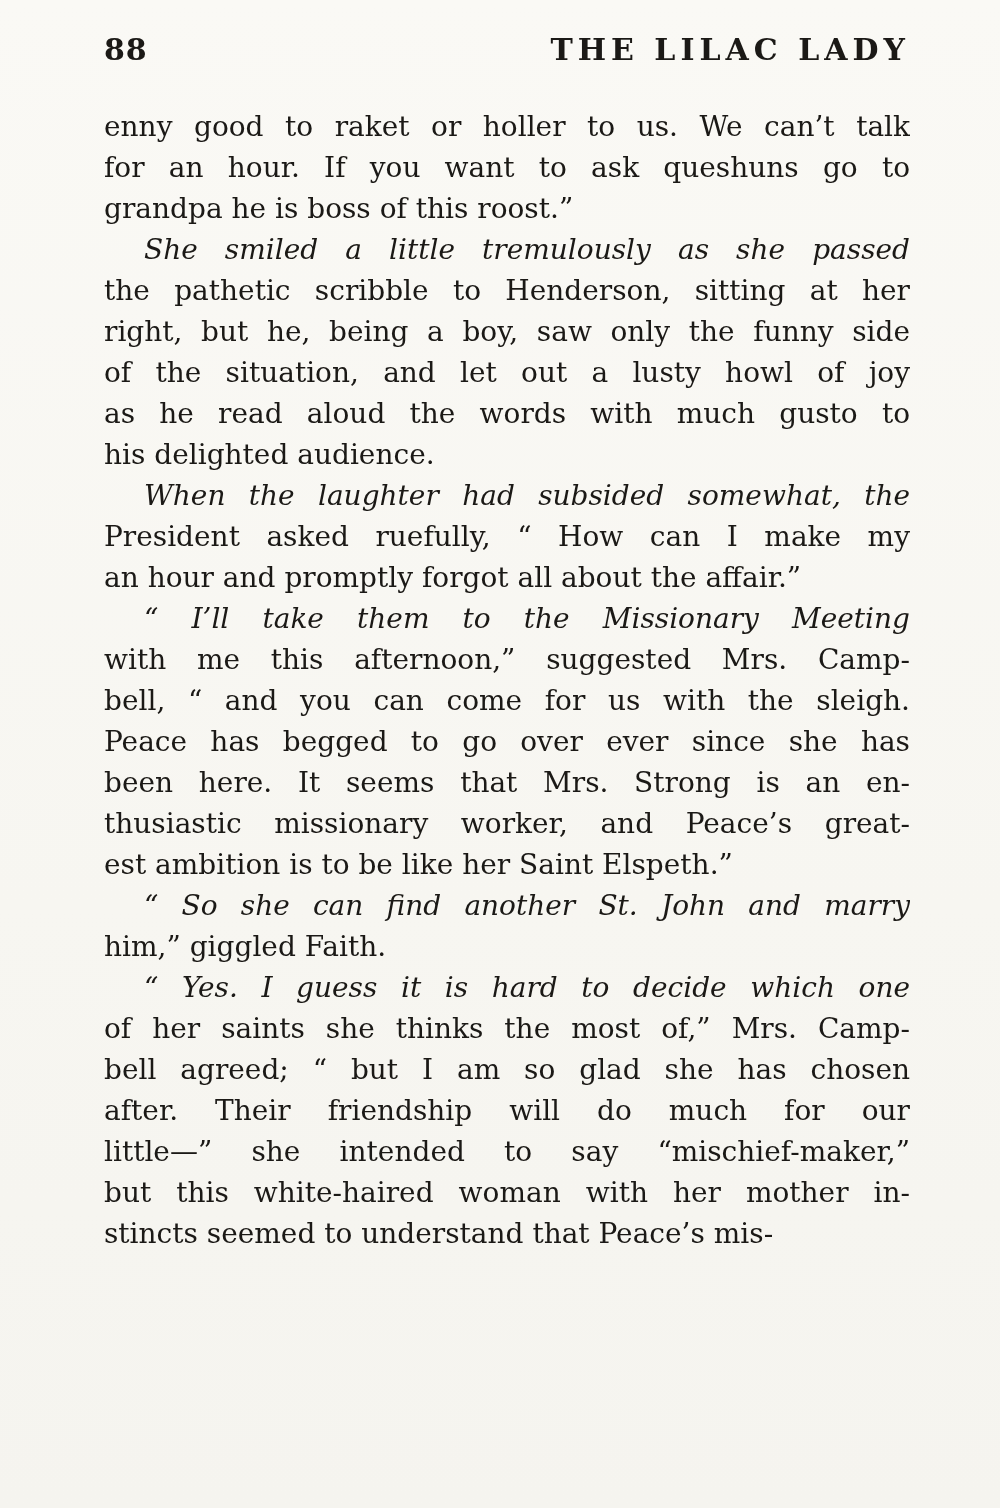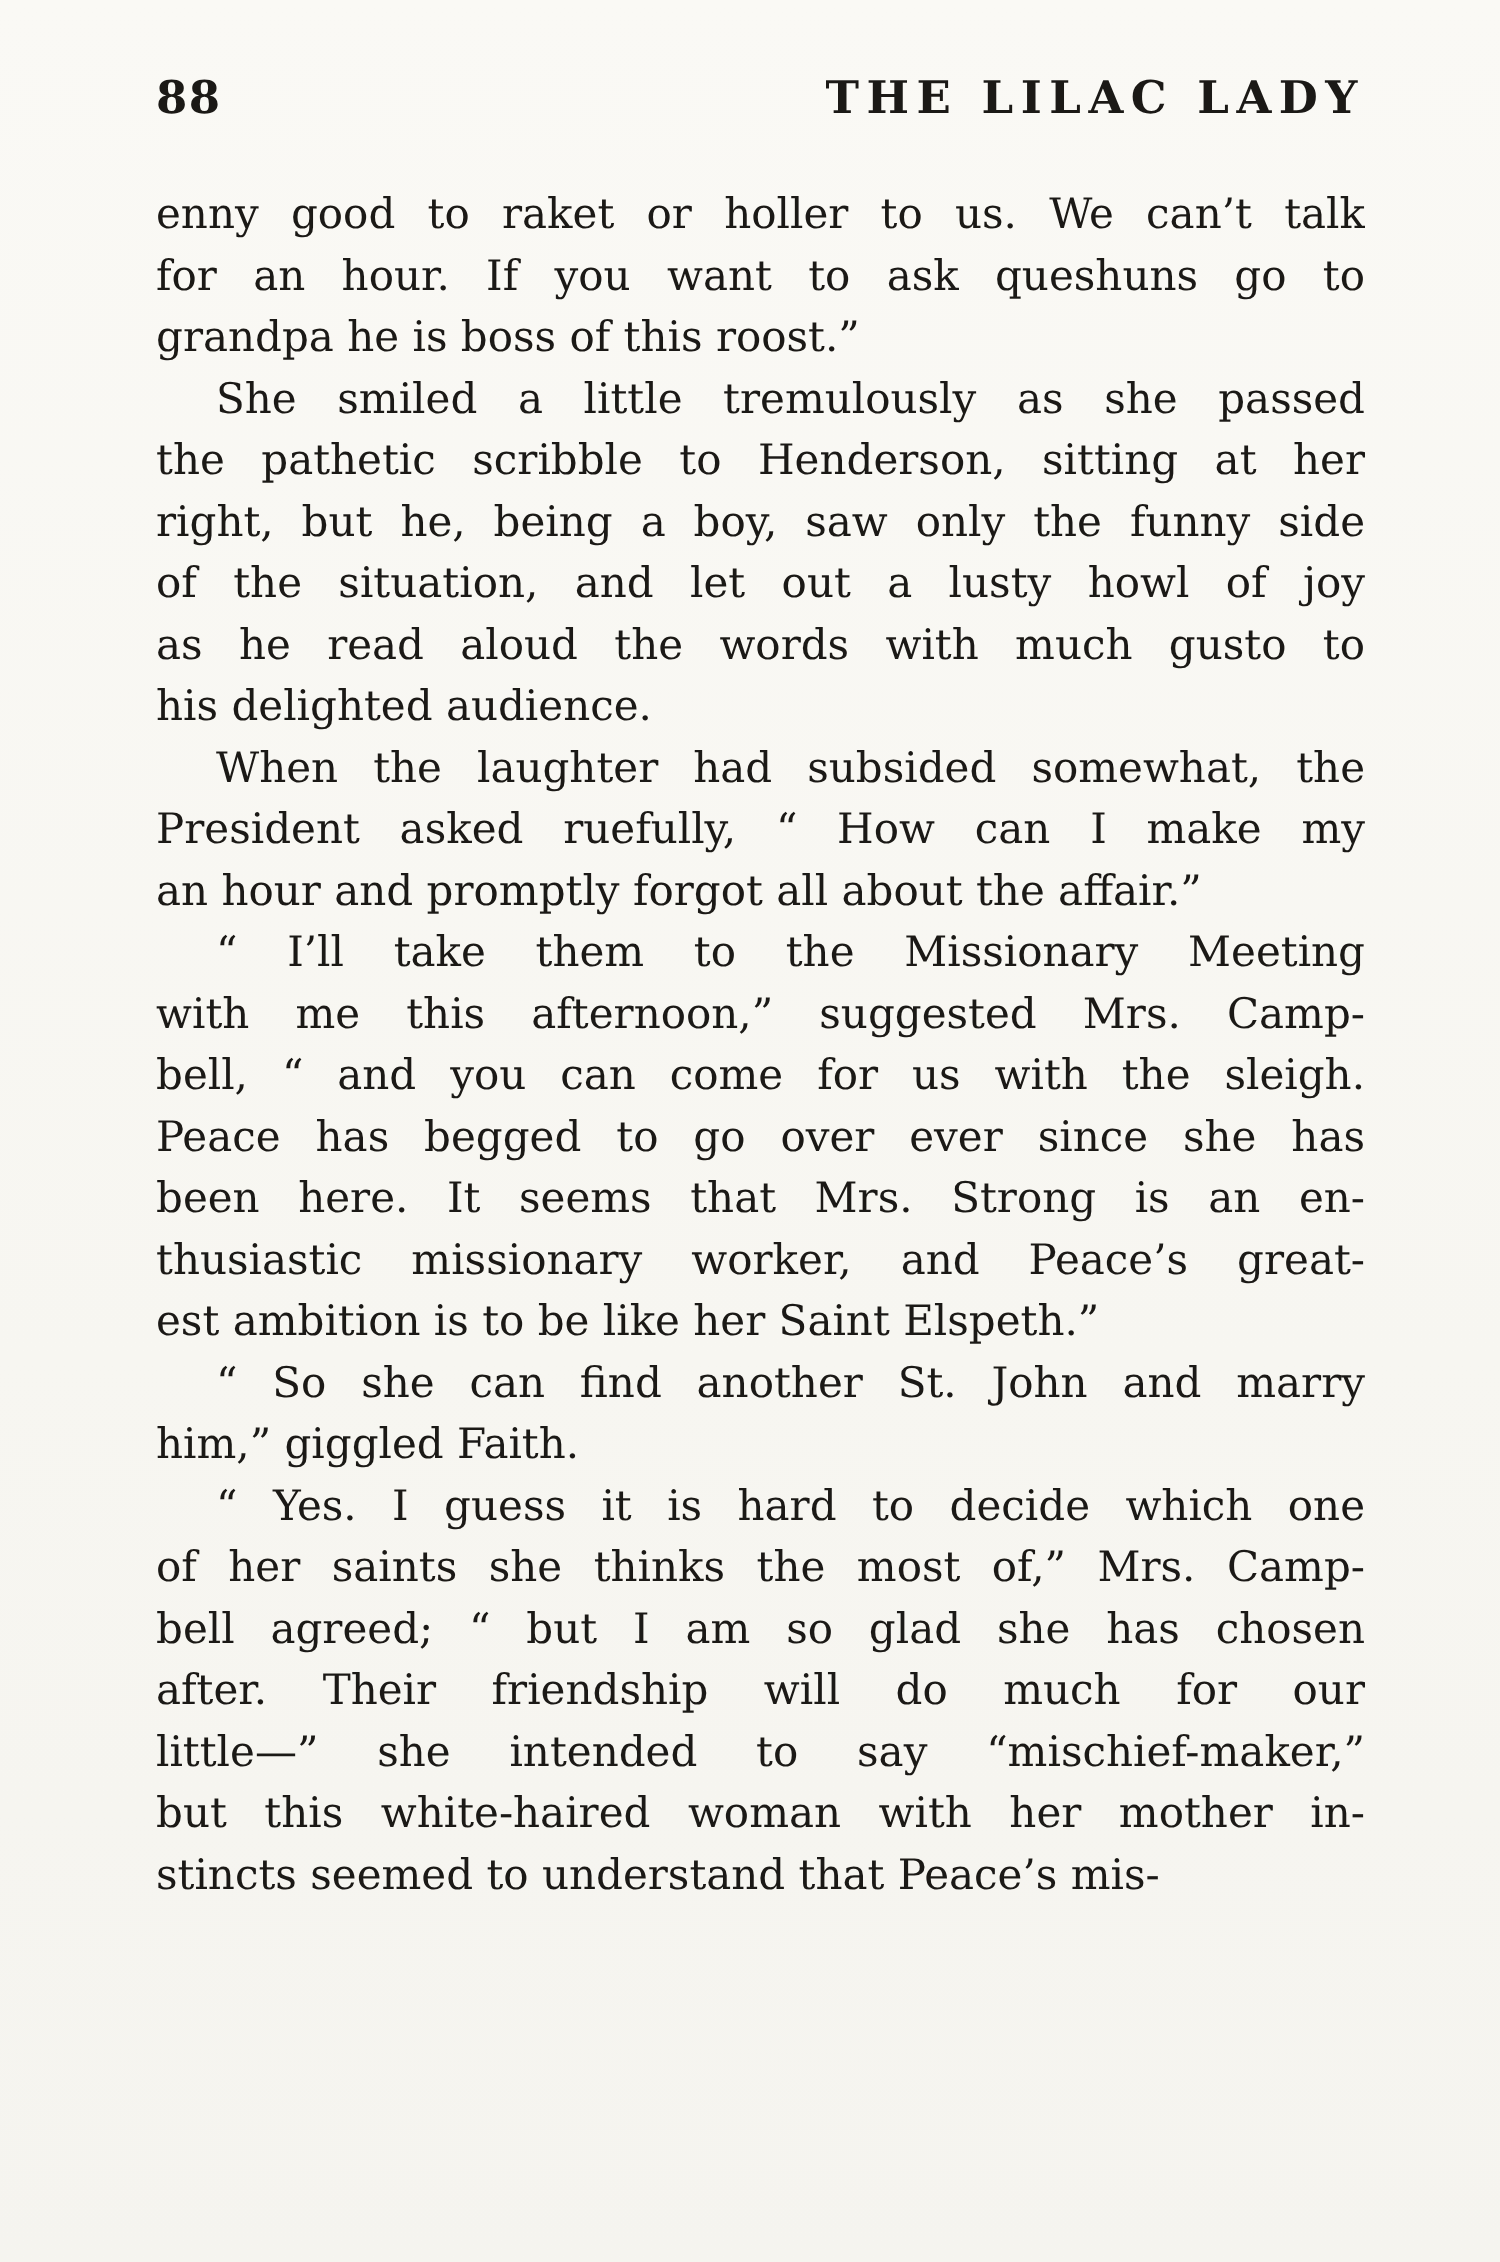--- a/index.html
+++ b/index.html
@@ -12,21 +12,21 @@
     background: #f6f5f1;
     font-family: "DejaVu Serif", serif;
     color: #1b1916;
     overflow: hidden;
   }
   .book-page {
     position: relative;
     width: 1000px;
     height: 1508px;
     box-sizing: border-box;
-    padding: 48px 90px 0 104px;
+    padding: 32px 90px 0 104px;
     background: linear-gradient(180deg, #faf9f5 0%, #f7f6f1 60%, #f5f4ef 100%);
   }
   .page-header {
     position: relative;
     height: 40px;
     margin-bottom: 34px;
     font-weight: bold;
     font-size: 30px;
   }
   .page-number {
@@ -51,20 +51,21 @@
     height: 41px;
     text-align: justify;
     text-align-last: justify;
     overflow: hidden;
   }
   .line.last {
     text-align-last: left;
   }
   .para.indent .line:first-child {
     text-indent: 40px;
+    font-style: italic;
   }
 </style>
 </head>
 <body>
 
 <div class="book-page">
   <div class="page-header">
     <span class="page-number">88</span>
     <span class="header-title">THE LILAC LADY</span>
   </div>

